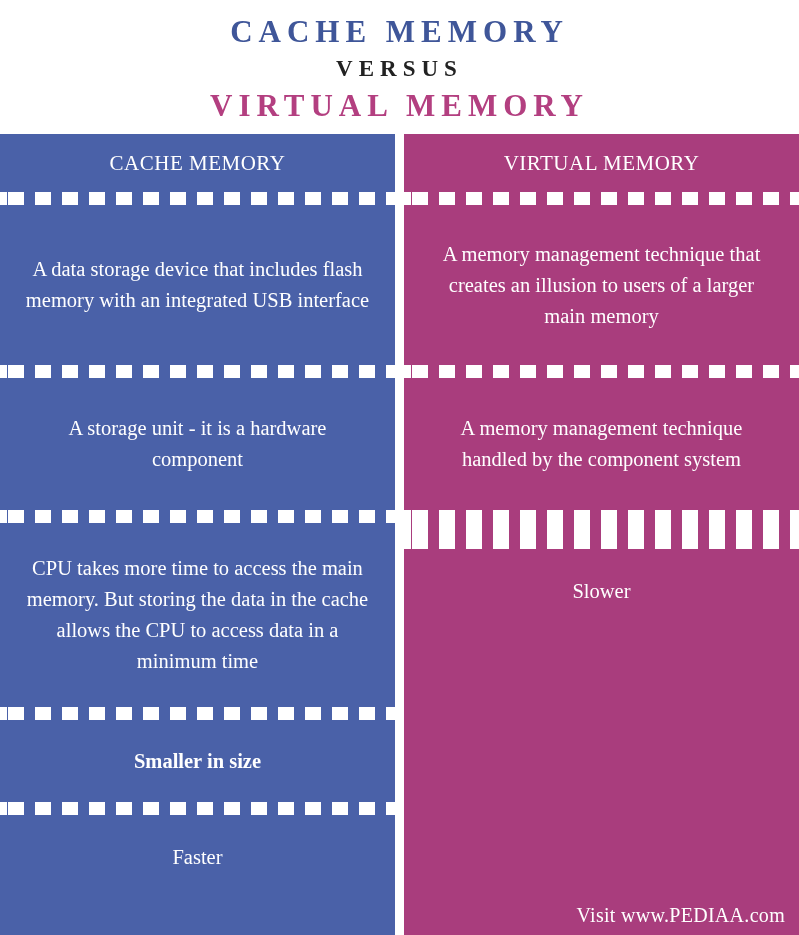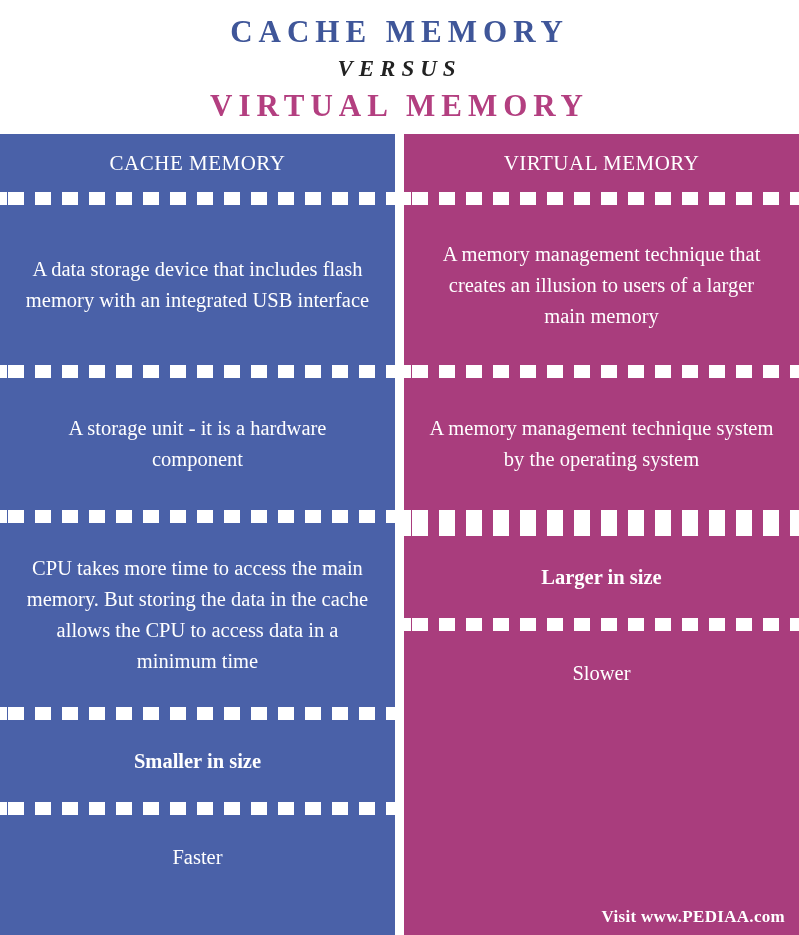--- a/index.html
+++ b/index.html
@@ -30,21 +30,20 @@
     font-weight: bold;
     color: #3f5699;
     line-height: 40px;
   }
   .title-line2 {
     font-size: 23px;
     letter-spacing: 6px;
     font-weight: bold;
     color: #222222;
     line-height: 34px;
-    font-style: italic;
   }
   .title-line3 {
     font-size: 31px;
     letter-spacing: 6px;
     font-weight: bold;
     color: #b33f80;
     line-height: 40px;
   }
   
   .table {
@@ -109,23 +108,22 @@
   .r1 { height: 160px; }
   .r2 { height: 132px; justify-content: flex-end; }
   .r3 { height: 184px; }
   .r4 { height: 82px; font-weight: bold; }
   .r5 { height: 85px; text-align: center; }
   .footer {
     position: absolute;
     right: 14px;
     bottom: 8px;
     color: #ffffff;
-    font-size: 17px;
+    font-size: 20px;
     letter-spacing: 0.3px;
-    font-weight: bold;
   }
 </style>
 </head>
 <body>
 
 <div class="page">
 
   <div class="title-block">
     <div class="title-line1">CACHE MEMORY</div>
     <div class="title-line2">VERSUS</div>
@@ -161,27 +159,24 @@
     <div class="col col-gap"></div>
 
     <div class="col col-right">
       <div class="col-head">VIRTUAL MEMORY</div>
       <div class="dashes"></div>
       <div class="cell r1">
         <span class="cell-text">A memory management technique that creates an illusion to users of a larger main memory</span>
       </div>
       <div class="dashes"></div>
       <div class="cell r2">
-        <span class="cell-text">A memory management technique system by the operating system</span>
+        <span class="cell-text">A memory management technique handled by the component system</span>
       </div>
       <div class="dashes"></div>
       <div class="dashes"></div>
-      <div class="cell r4">
-        <span class="cell-text">Larger in size</span>
-      </div>
       <div class="dashes"></div>
       <div class="cell r5">
         <span class="cell-text">Slower</span>
       </div>
       <div class="footer">Visit www.PEDIAA.com</div>
     </div>
 
   </div>
 </div>
 

